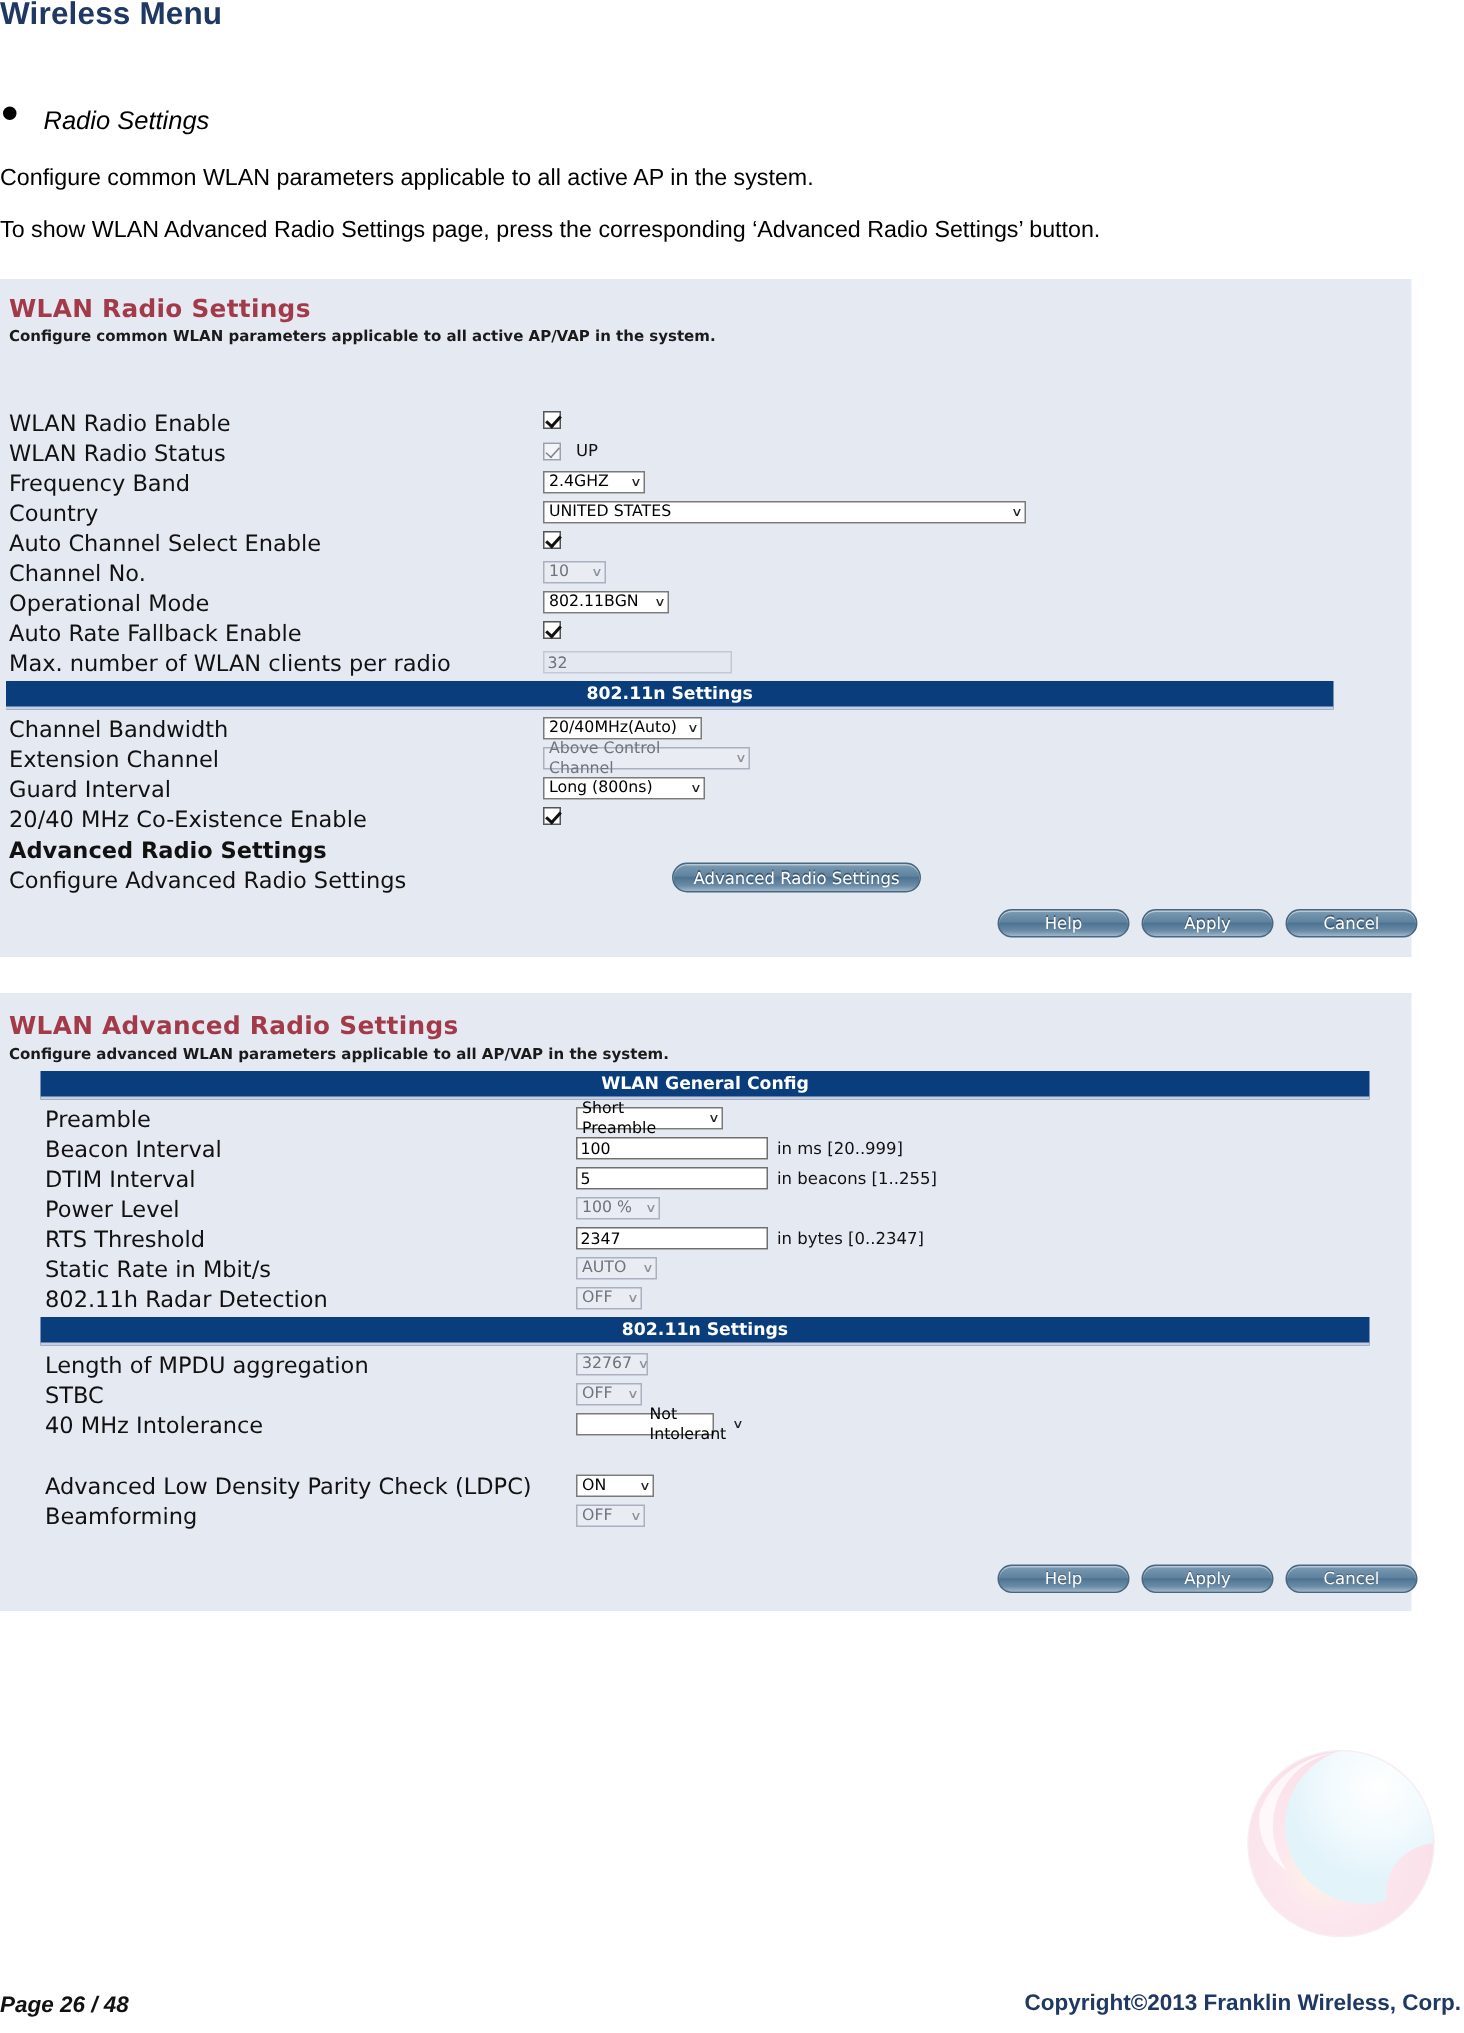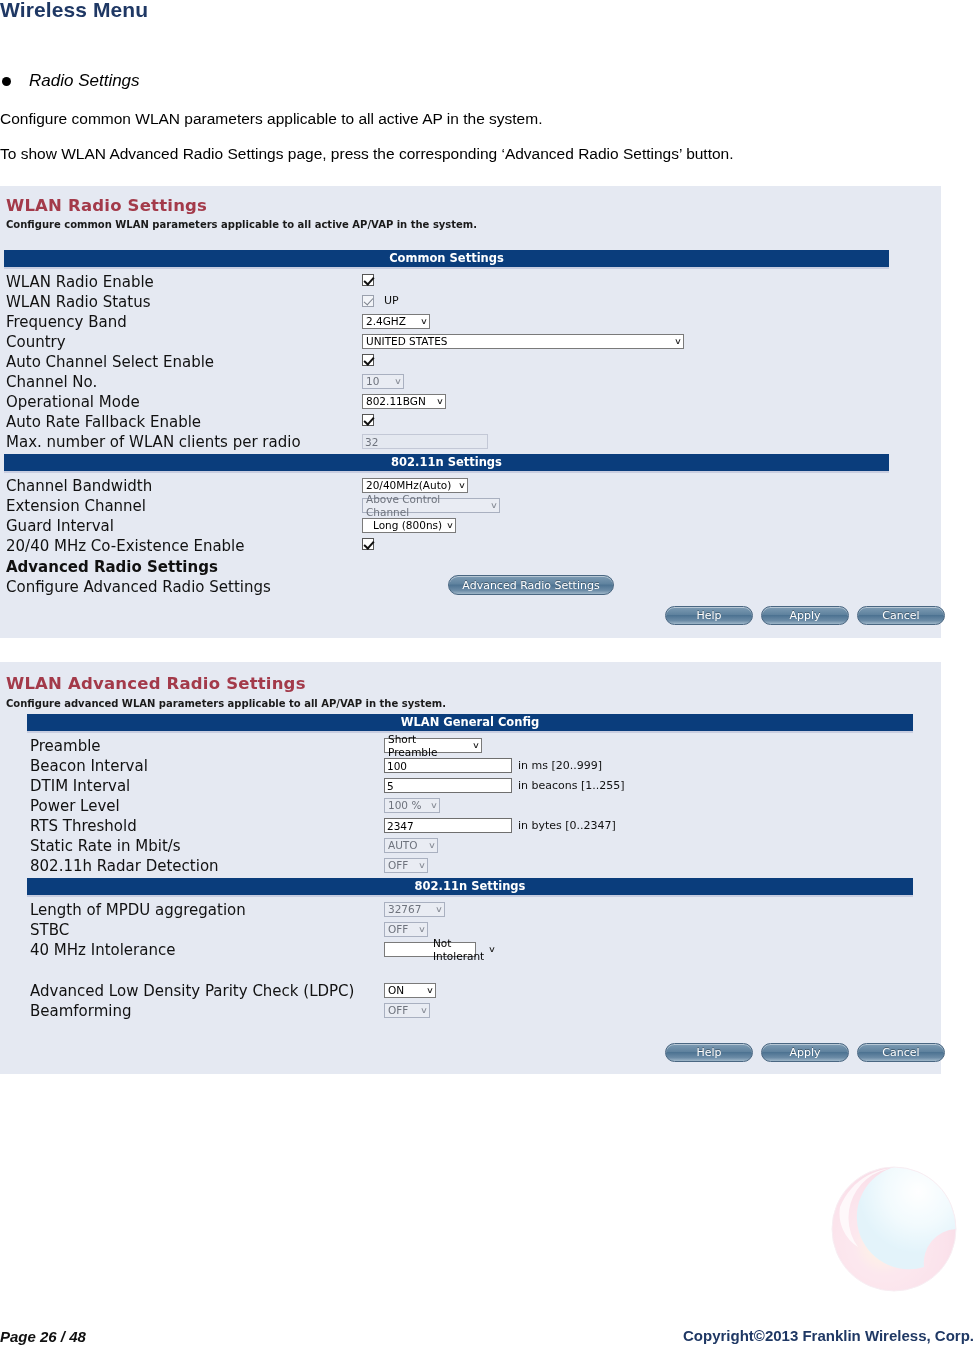--- a/index.html
+++ b/index.html
@@ -24,21 +24,20 @@
     font-size: 21px;
     font-weight: bold;
     color: #1f3864;
     letter-spacing: 0.1px;
   }
   .bullet-row {
     position: absolute;
     left: 2px;
     top: 71px;
     display: flex;
-    align-items: center;
     gap: 18px;
   }
   .bullet-dot {
     width: 9px;
     height: 9px;
     border-radius: 50%;
     background: #000;
     display: inline-block;
   }
   .bullet-label {
@@ -271,21 +270,20 @@
   <span class="bullet-label">Radio Settings</span>
 </div>
 
 <div class="doc-para p1">Configure common WLAN parameters applicable to all active AP in the system.</div>
 <div class="doc-para p2">To show WLAN Advanced Radio Settings page, press the corresponding ‘Advanced Radio Settings’ button.</div>
 
 <div class="panel" id="panel-radio">
   <div class="panel-title" style="left:6px; top:10px;">WLAN Radio Settings</div>
   <div class="panel-subtitle" style="left:6px; top:33px;">Configure common WLAN parameters applicable to all active AP/VAP in the system.</div>
 
-  <div class="section-bar" id="p1-sec-0" style="left:4px; top:64px; width:885px;">Common Settings</div>
 
   <div id="p1-common-rows">
       <div class="frow" style="left: 6px; top: 86px;">
         <span class="flabel">WLAN Radio Enable</span>
       </div>
       <div class="fctl" style="left: 362px; top: 88px;">
         <span class="chk"></span>
       </div>
       <div class="frow" style="left: 6px; top: 106px;">
         <span class="flabel">WLAN Radio Status</span>
@@ -368,21 +366,21 @@
       <div class="fctl" style="left: 362px; top: 312px;">
         <span class="sel disabled" style="width: 138px;">
           <span>Above Control Channel</span>
           <span class="caret">∨</span>
         </span>
       </div>
       <div class="frow" style="left: 6px; top: 330px;">
         <span class="flabel">Guard Interval</span>
       </div>
       <div class="fctl" style="left: 362px; top: 332px;">
-        <span class="sel" style="width: 94px; justify-content: flex-end;">
+        <span class="sel" style="width: 108px;">
           <span>Long (800ns)</span>
           <span class="caret">∨</span>
         </span>
       </div>
       <div class="frow" style="left: 6px; top: 350px;">
         <span class="flabel">20/40 MHz Co-Existence Enable</span>
       </div>
       <div class="fctl" style="left: 362px; top: 352px;">
         <span class="chk"></span>
       </div>
@@ -469,21 +467,21 @@
       </div>
     </div>
 
   <div class="section-bar" id="p2-sec-1" style="left:27px; top:216px; width:886px;">802.11n Settings</div>
 
   <div id="p2-n-rows">
       <div class="frow" style="left: 30px; top: 238px;">
         <span class="flabel">Length of MPDU aggregation</span>
       </div>
       <div class="fctl" style="left: 384px; top: 240px;">
-        <span class="sel disabled" style="width: 61px;">
+        <span class="sel disabled" style="width: 48px;">
           <span>32767</span>
           <span class="caret">∨</span>
         </span>
       </div>
       <div class="frow" style="left: 30px; top: 258px;">
         <span class="flabel">STBC</span>
       </div>
       <div class="fctl" style="left: 384px; top: 260px;">
         <span class="sel disabled" style="width: 44px;">
           <span>OFF</span>

